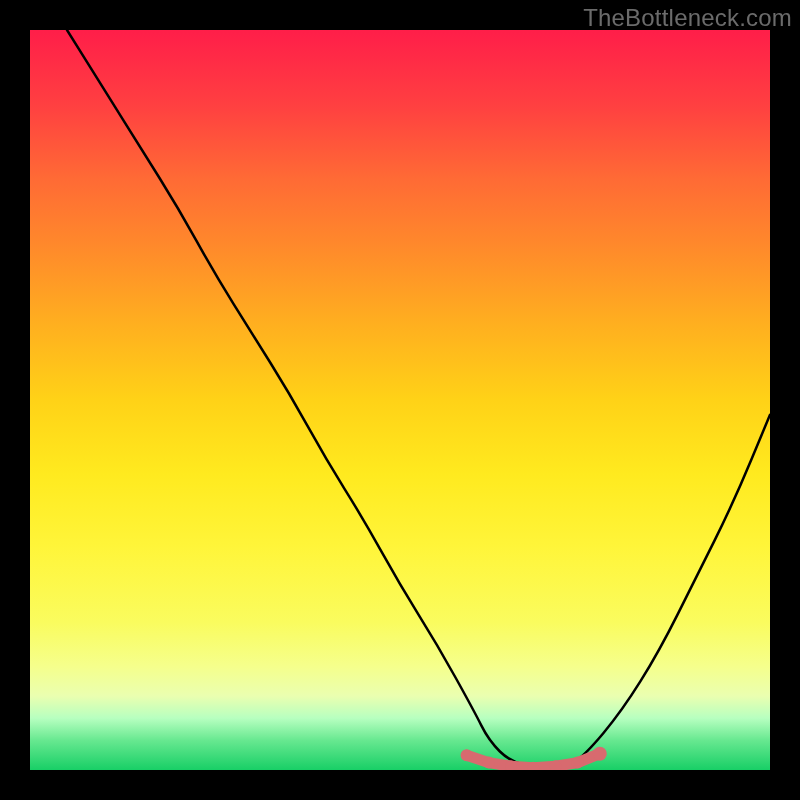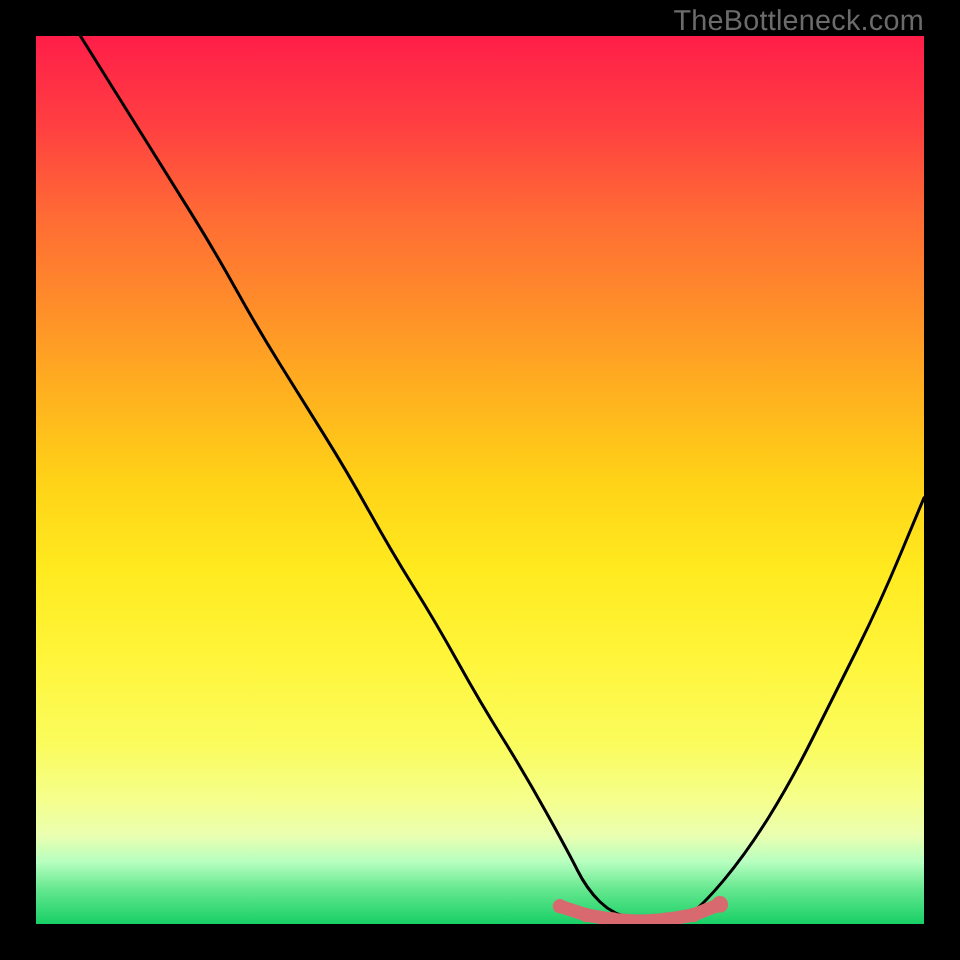--- a/index.html
+++ b/index.html
@@ -12,21 +12,21 @@
   }
   .outer {
     position: relative;
     width: 800px;
     height: 800px;
     background: #000;
   }
   .watermark {
     position: absolute;
     top: 4px;
-    right: 30px;
+    right: 8px;
     font-family: Arial, Helvetica, sans-serif;
     font-size: 24px;
     font-weight: 500;
     color: #6b6b6b;
     letter-spacing: 0.2px;
     pointer-events: none;
     z-index: 5;
   }
   .plot-area {
     position: absolute;

